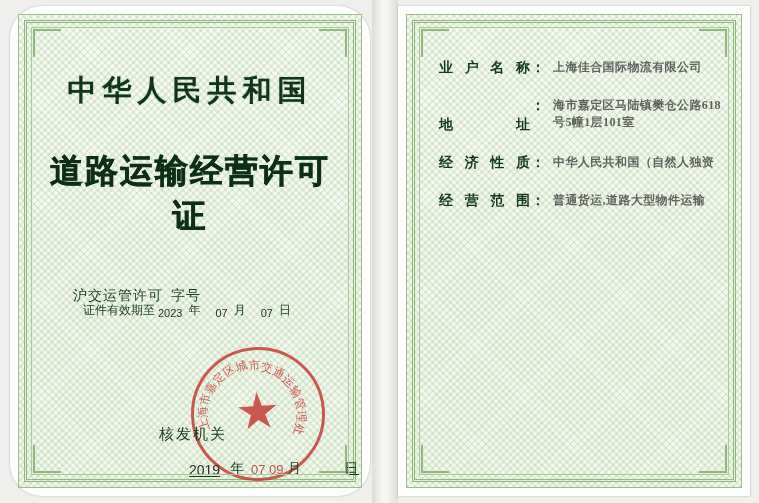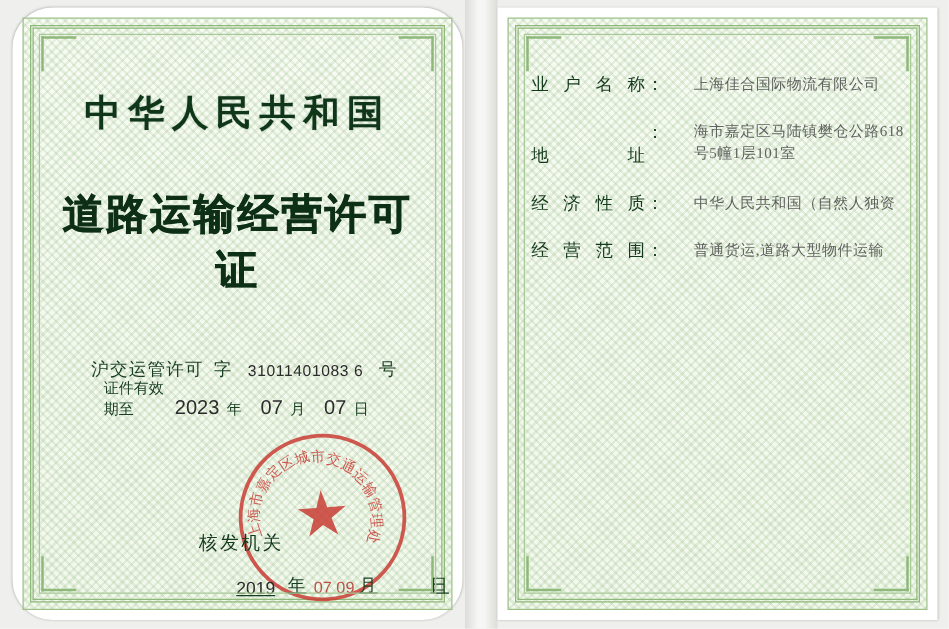--- a/index.html
+++ b/index.html
@@ -141,21 +141,21 @@
     left: 44px;
     right: 34px;
     top: 267px;
     display: flex;
     align-items: flex-end;
     font-size: 12px;
     color: #1b4023;
   }
   .valid-row .v-date {
     font-family: "Liberation Sans", sans-serif;
-    font-size: 16px;
+    font-size: 11px;
     color: #2b2b2b;
     margin: 0 3px;
   }
   .valid-row .v-unit { margin: 0 12px 0 3px; }
 
   .issuer-row {
     position: absolute;
     left: 120px;
     top: 390px;
     font-size: 15px;
@@ -227,42 +227,43 @@
     margin-left: -6px;
     margin-top: -56px;
     display: block;
     width: 12px;
     text-align: center;
   }
 
   
   .fields {
     position: absolute;
-    left: 18px;
+    left: 32px;
     right: 14px;
     top: 44px;
+    font-weight: bold;
   }
   .field {
     display: flex;
     align-items: flex-end;
     margin-bottom: 20px;
     font-size: 14px;
     color: #143a1c;
   }
   .f-label {
     white-space: nowrap;
     letter-spacing: 1px;
     width: 92px;
     text-align: justify;
     text-align-last: justify;
   }
   .f-colon { margin: 0 2px 0 0; }
   .f-value {
     flex: 1;
-    margin-left: 22px;
+    margin-left: 6px;
     padding-bottom: 1px;
     font-size: 12px;
     color: #3a3a3a;
     opacity: .78;
     letter-spacing: .4px;
     white-space: nowrap;
     overflow: hidden;
     text-overflow: ellipsis;
   }
   .f-value.two-line {
@@ -286,21 +287,20 @@
       <div class="corner bl"></div>
       <div class="corner br"></div>
 
       <div class="content">
         <div class="nation">中华人民共和国</div>
         <div class="doc-title">道路运输经营许可证</div>
 
         <div class="lic-row">
           <span class="lic-label">沪交运管许可</span>
           <span class="lic-label" style="margin-left:8px;">字</span>
-          <span class="lic-value">31011401083 6</span>
           <span class="lic-suffix">号</span>
         </div>
 
         <div class="valid-row">
           <span>证件有效期至</span>
           <span class="v-date">2023</span>
           <span class="v-unit">年</span>
           <span class="v-date">07</span>
           <span class="v-unit">月</span>
           <span class="v-date">07</span>

